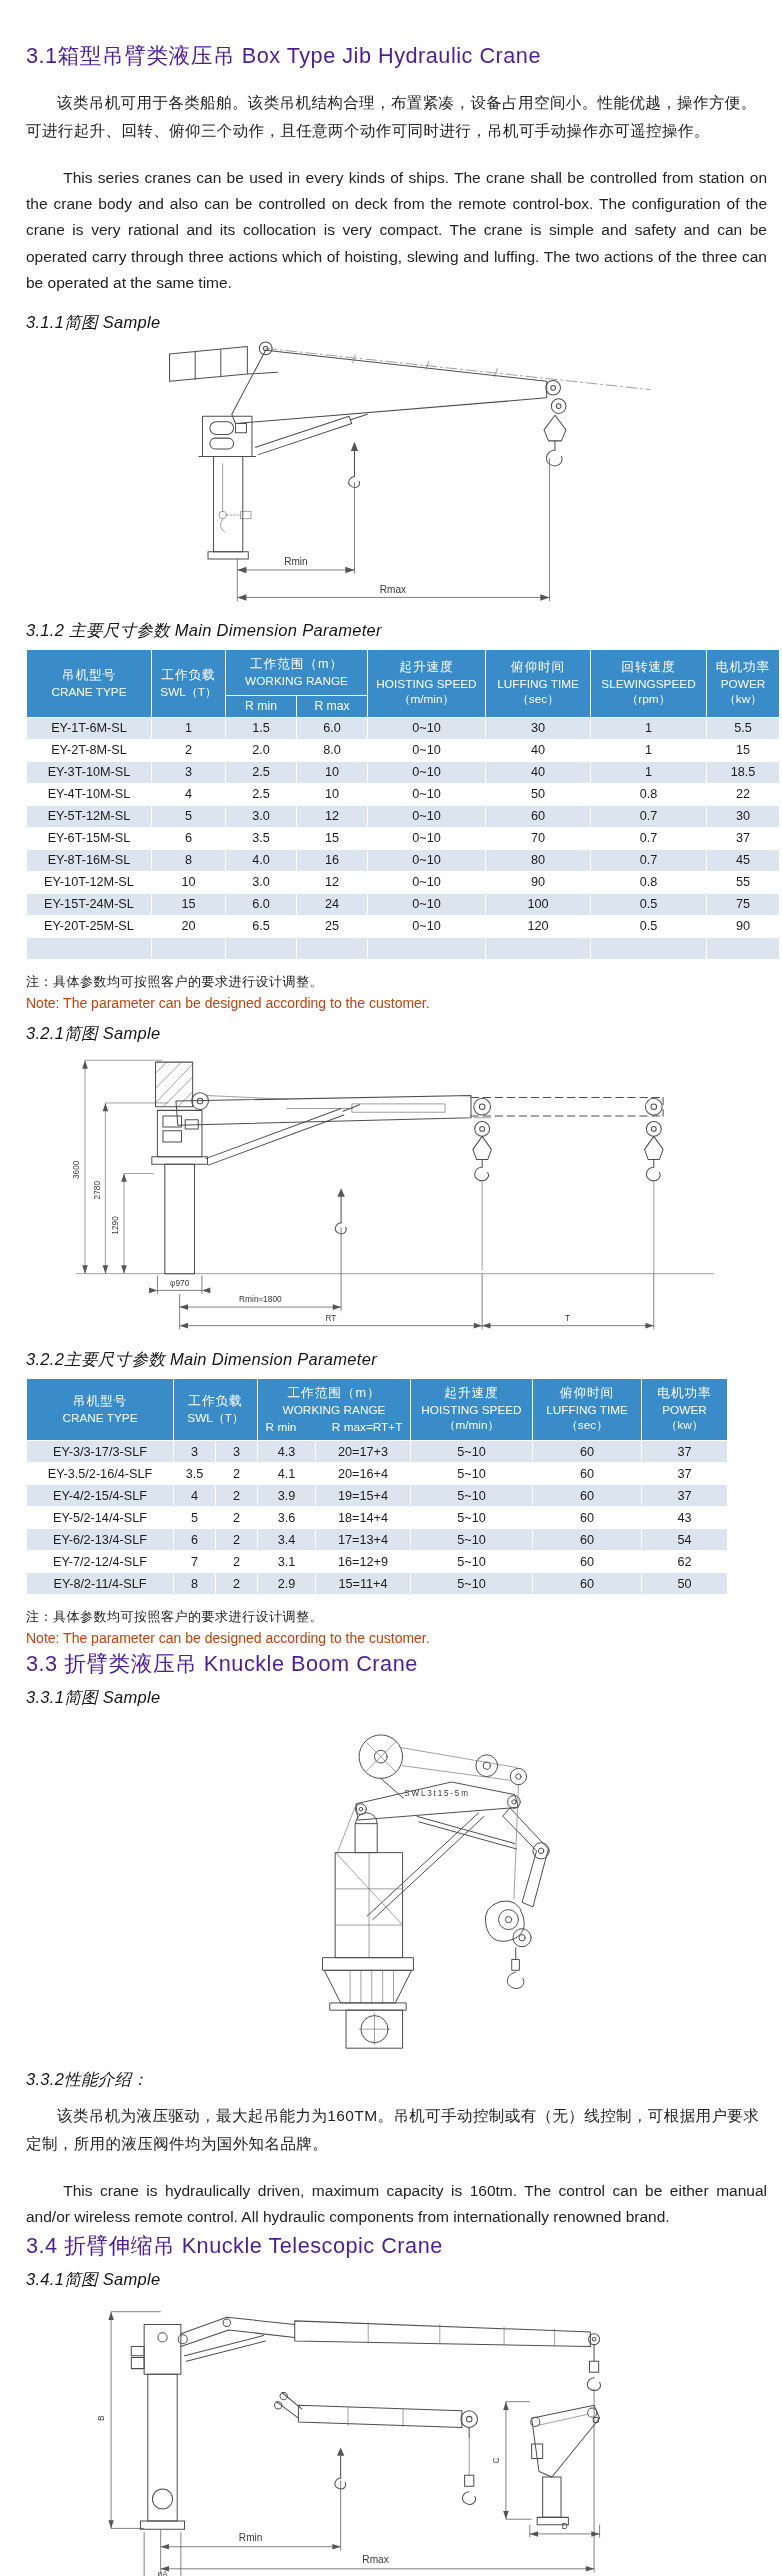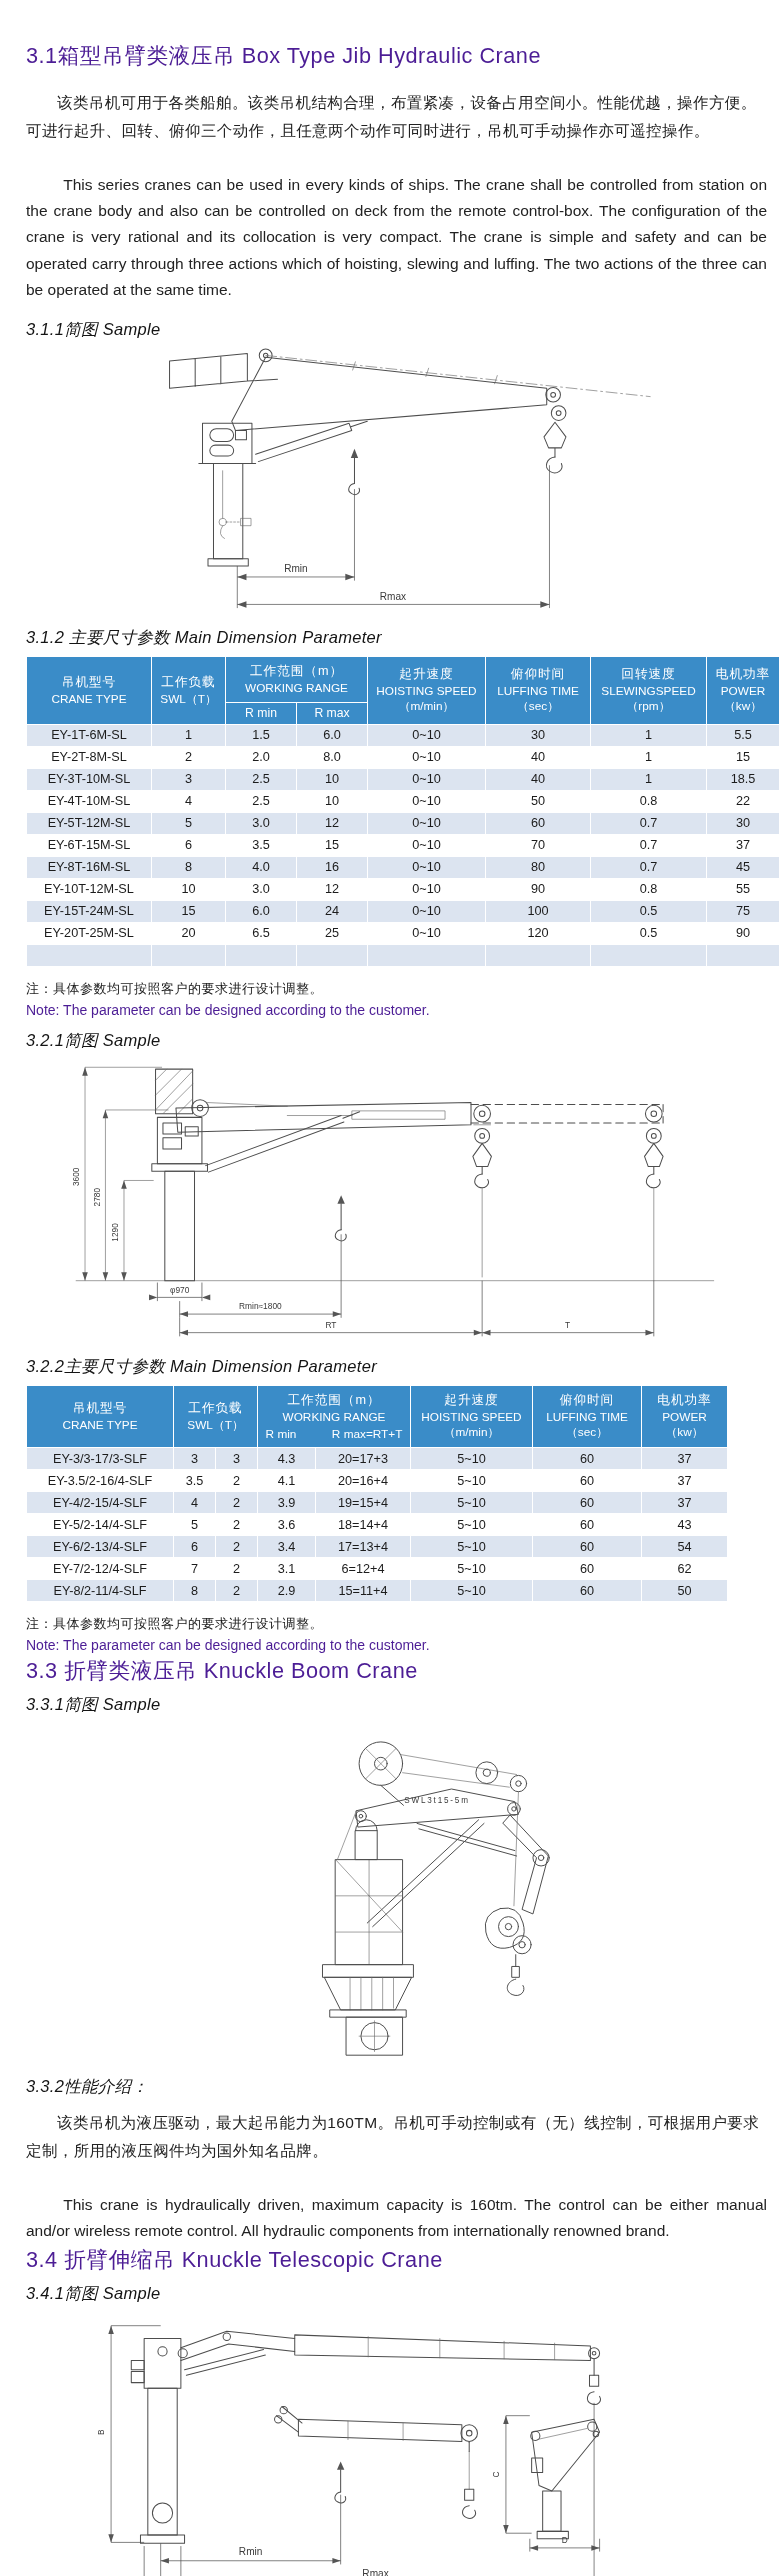--- a/index.html
+++ b/index.html
@@ -4,21 +4,21 @@
 <style>
   html,body{margin:0;padding:0;background:#fff;}
   .page{
     width:782px;min-height:2576px;box-sizing:border-box;
     padding:41px 15px 19px 26px;
     font-family:"Liberation Sans","DejaVu Sans",sans-serif;color:#222;
     background:#fff;overflow:hidden;
   }
   h1.sec{font-size:21.7px;font-weight:500;color:#4c1d95;margin:0;letter-spacing:0.5px;}
   p.cn{font-size:15.5px;line-height:1.8;text-indent:2em;margin:19px 0 0;letter-spacing:0.4px;}
-  p.en{font-size:15.5px;line-height:1.7;text-align:justify;text-indent:2.4em;margin:27px 0 0;}
+  p.en{font-size:15.5px;line-height:1.7;text-align:justify;text-indent:2.4em;margin:20px 0 0;}
   h2.sub{font-size:16.5px;font-weight:500;color:#141414;margin:15px 0 0;letter-spacing:0.3px;font-style:italic;}
   .fig{padding-left:52px;margin-top:5.7px;}
   .fig svg{display:block;}
   .draw{stroke:#4d4d4d;fill:none;stroke-width:1.1;stroke-linecap:round;stroke-linejoin:round;}
   .thin{stroke:#6a6a6a;stroke-width:.7;fill:none;}
   .dim{stroke:#555;stroke-width:.8;fill:none;}
   .arr{fill:#555;stroke:none;}
   .lbl{font-size:11px;fill:#3a3a3a;}
   .lbl9{font-size:9px;fill:#3a3a3a;}
   table{border-collapse:separate;border-spacing:1.9px;margin-top:7px;table-layout:fixed;}
@@ -27,21 +27,21 @@
   th .en{font-size:11.8px;line-height:1.3;letter-spacing:0;}
   th .unit{font-size:11.8px;line-height:1.3;}
   .sub2col{display:flex;justify-content:space-between;padding:0 5.7px;font-size:11.8px;margin-top:1.9px;}
   td{text-align:center;font-size:12.7px;height:21px;padding:0 1.9px;background:#fff;color:#1c1c1c;overflow:hidden;white-space:nowrap;}
   tr.alt td{background:#dce4f0;}
   thead tr.main th{height:41px;}
   thead tr.subrow th{height:21px;font-size:12.2px;padding:0;}
   .t2 thead th{height:58px;}
   .note{margin-top:13px;line-height:1.4;}
   .note .cn{font-size:13px;letter-spacing:0.5px;color:#1b1b1b;}
-  .note .en{font-size:14px;margin-top:2.8px;color:#4c1d95;}
+  .note .en{font-size:14px;margin-top:2.8px;color:#c2410c;}
   .gap-s2{margin-top:60px;}
   .gap-s3{margin-top:40px;}
   .gap-s4{margin-top:40px;}
 </style>
 </head>
 <body>
 
 <div class="page">
 
   <h1 class="sec">3.1箱型吊臂类液压吊 Box Type Jib Hydraulic Crane</h1>
@@ -440,21 +440,21 @@
           <td>17=13+4</td>
           <td>5~10</td>
           <td>60</td>
           <td>54</td>
         </tr>
         <tr>
           <td>EY-7/2-12/4-SLF</td>
           <td>7</td>
           <td>2</td>
           <td>3.1</td>
-          <td>6=12+4</td>
+          <td>16=12+9</td>
           <td>5~10</td>
           <td>60</td>
           <td>62</td>
         </tr>
         <tr class="alt">
           <td>EY-8/2-11/4-SLF</td>
           <td>8</td>
           <td>2</td>
           <td>2.9</td>
           <td>15=11+4</td>

